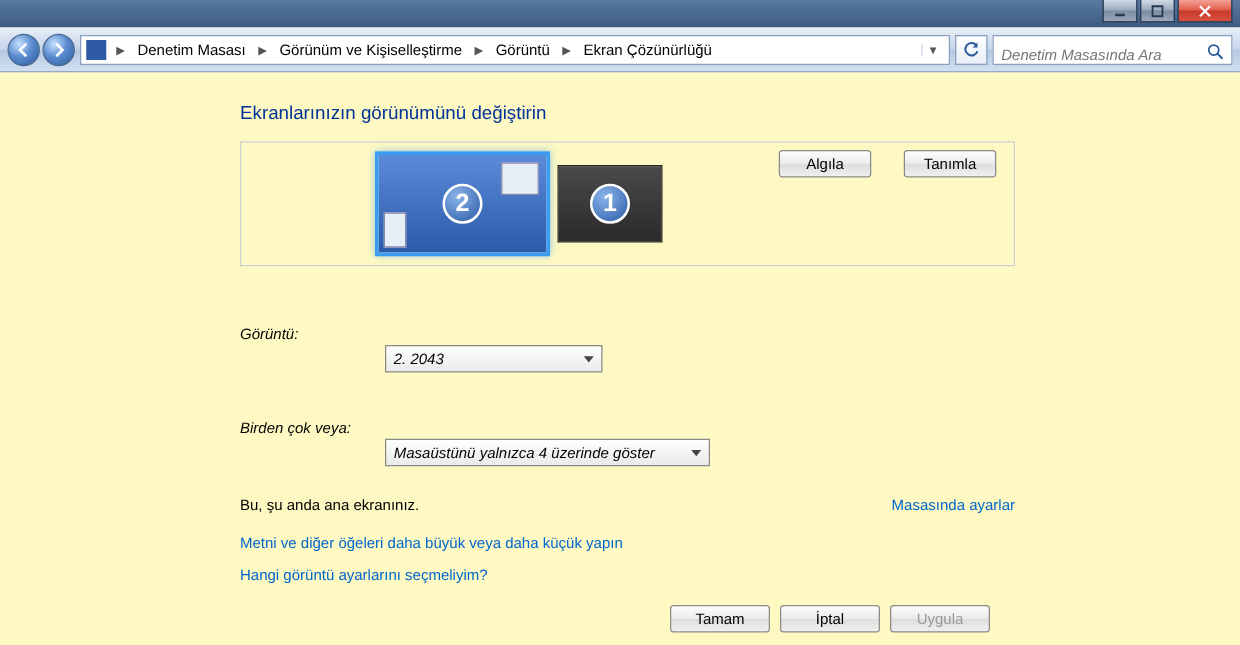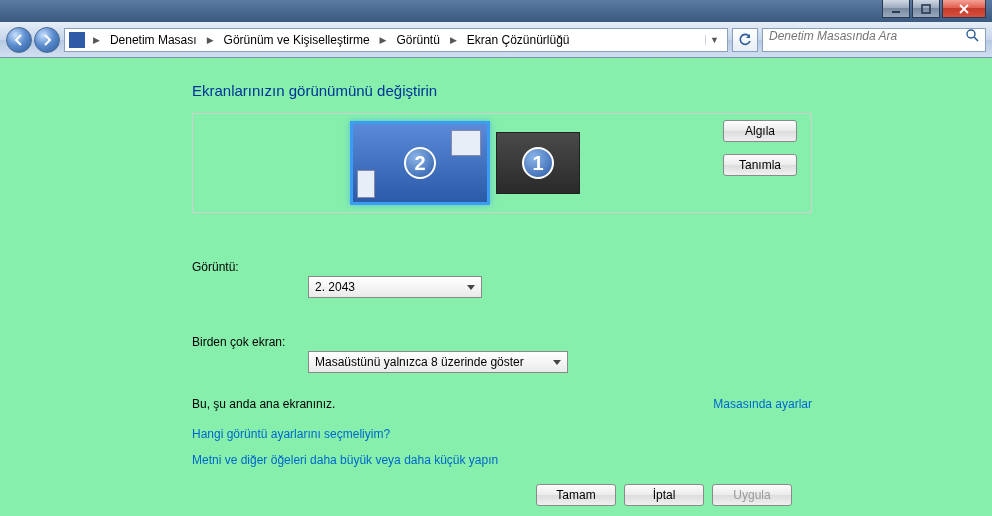--- a/index.html
+++ b/index.html
@@ -45,30 +45,30 @@
   }
   .addr-icon { width: 16px; height: 16px; background: #2e5aa8; display:inline-block; }
   .crumb { color: #000; padding: 0 2px; white-space: nowrap; }
   .crumbtri { color: #555; font-size: 9px; padding: 0 4px; }
   .addr-dropdown { margin-left: auto; color: #555; font-size: 9px; padding: 0 4px; border-left: 1px solid #cbd6e6; }
   .refreshbtn {
     width: 26px; height: 24px; border: 1px solid #8aa0c0; background: linear-gradient(#fff,#e8eef7);
     display: flex; align-items: center; justify-content: center; color: #2a5a9a; font-size: 13px;
   }
   .searchbox {
-    width: 224px; height: 24px; border: 1px solid #8aa0c0; background: #fff;
-    display: flex; align-items: flex-start; padding: 0 6px; font-size: 12px; color: #8a96a6;
+    width: 192px; height: 24px; border: 1px solid #8aa0c0; background: #fff;
+    display: flex; align-items: flex-end; padding: 0 6px; font-size: 12px; color: #8a96a6;
   }
   .searchbox input { border: none; outline: none; flex: 1; font-size: 12px; font-style: italic; color: #8a96a6; background: transparent; }
   .searchbox .mag { color: #2a5a9a; font-size: 13px; }
 
   
   .content {
     position: absolute; top: 58px; left: 0; right: 0; bottom: 0;
-    background: #86efac; padding: 24px 0 44px 12px;
+    background: #fef9c3; padding: 24px 0 44px 12px;
     display: flex; justify-content: center;
   }
   .inner { width: 620px; }
   .page-title { color: #003399; font-size: 15px; font-weight: normal; margin-bottom: 14px; }
 
   .monitor-panel {
     border: 1px solid #cfcfcf; height: 100px; display: flex; align-items: center;
     padding: 0 14px; gap: 0; position: relative;
   }
   .monitors { flex: 1; display: flex; align-items: center; justify-content: center; gap: 6px; }
@@ -79,30 +79,30 @@
   }
   .monitor.sel { border: 3px solid #3a9df2; background: linear-gradient(to bottom,#5a8ad8,#2a5aa8); box-shadow: 0 0 6px rgba(58,157,242,.6); }
   .monitor .num {
     width: 32px; height: 32px; border-radius: 50%; background: radial-gradient(circle at 35% 30%, #8ab4e8, #2a5aa8);
     border: 2px solid #fff; color: #fff; font-weight: bold; font-size: 20px;
     display: flex; align-items: center; justify-content: center;
   }
   .monitor.small { width: 84px; height: 62px; }
   .monitor.big { width: 140px; height: 84px; }
   .mini-window { position:absolute; background:#e8eef7; border:1px solid #88a; }
-  .panel-buttons { display: flex; flex-direction: column; gap: 12px; align-self: flex-start; margin-top: 6px; }
+  .panel-buttons { display: flex; gap: 26px; align-self: flex-start; margin-top: 6px; }
   .btn {
     min-width: 74px; height: 22px; font-size: 12px;
     border: 1px solid #8a8a8a; border-radius: 3px;
     background: linear-gradient(to bottom,#fdfdfd 0%,#ebebeb 49%,#dcdcdc 50%,#f0f0f0 100%);
     padding: 0 10px; cursor: default;
   }
   .btn:disabled { color: #9a9a9a; }
 
-  .form { margin-top: 22px; }
+  .form { margin-top: 22px; font-style: italic; }
   .form-row { display: flex; align-items: center; margin-bottom: 12px; font-size: 12px; }
   .form-row .label { width: 116px; }
   .select {
     height: 22px; border: 1px solid #8a8a8a; background: linear-gradient(#fff,#eaeaea);
     font-size: 12px; padding: 0 22px 0 6px; display: inline-flex; align-items: center; position: relative; margin-top: 41px;
   }
   .select::after {
     content: ""; position: absolute; right: 6px; top: 8px;
     border-left: 4px solid transparent; border-right: 4px solid transparent; border-top: 5px solid #444;
   }
@@ -202,32 +202,32 @@
         <button class="btn">Tanımla</button>
       </div>
     </div>
 
     <div class="form">
       <div class="form-row">
         <span class="label">Görüntü:</span>
         <span class="select sel-w1">2. 2043</span>
       </div>
       <div class="form-row">
-        <span class="label">Birden çok ekran:</span>
-        <span class="select sel-w4">Masaüstünü yalnızca 8 üzerinde göster</span>
+        <span class="label">Birden çok veya:</span>
+        <span class="select sel-w4">Masaüstünü yalnızca 4 üzerinde göster</span>
       </div>
     </div>
 
     <div class="status-row">
       <span>Bu, şu anda ana ekranınız.</span>
       <span class="link" style="margin:0">Masasında ayarlar</span>
     </div>
 
+    <a class="link">Metni ve diğer öğeleri daha büyük veya daha küçük yapın</a>
     <a class="link">Hangi görüntü ayarlarını seçmeliyim?</a>
-    <a class="link">Metni ve diğer öğeleri daha büyük veya daha küçük yapın</a>
   </div>
 
   <div class="footer-buttons">
     <button class="btn">Tamam</button>
     <button class="btn">İptal</button>
     <button class="btn" disabled="">Uygula</button>
   </div>
 </div>
 
 </body></html>

